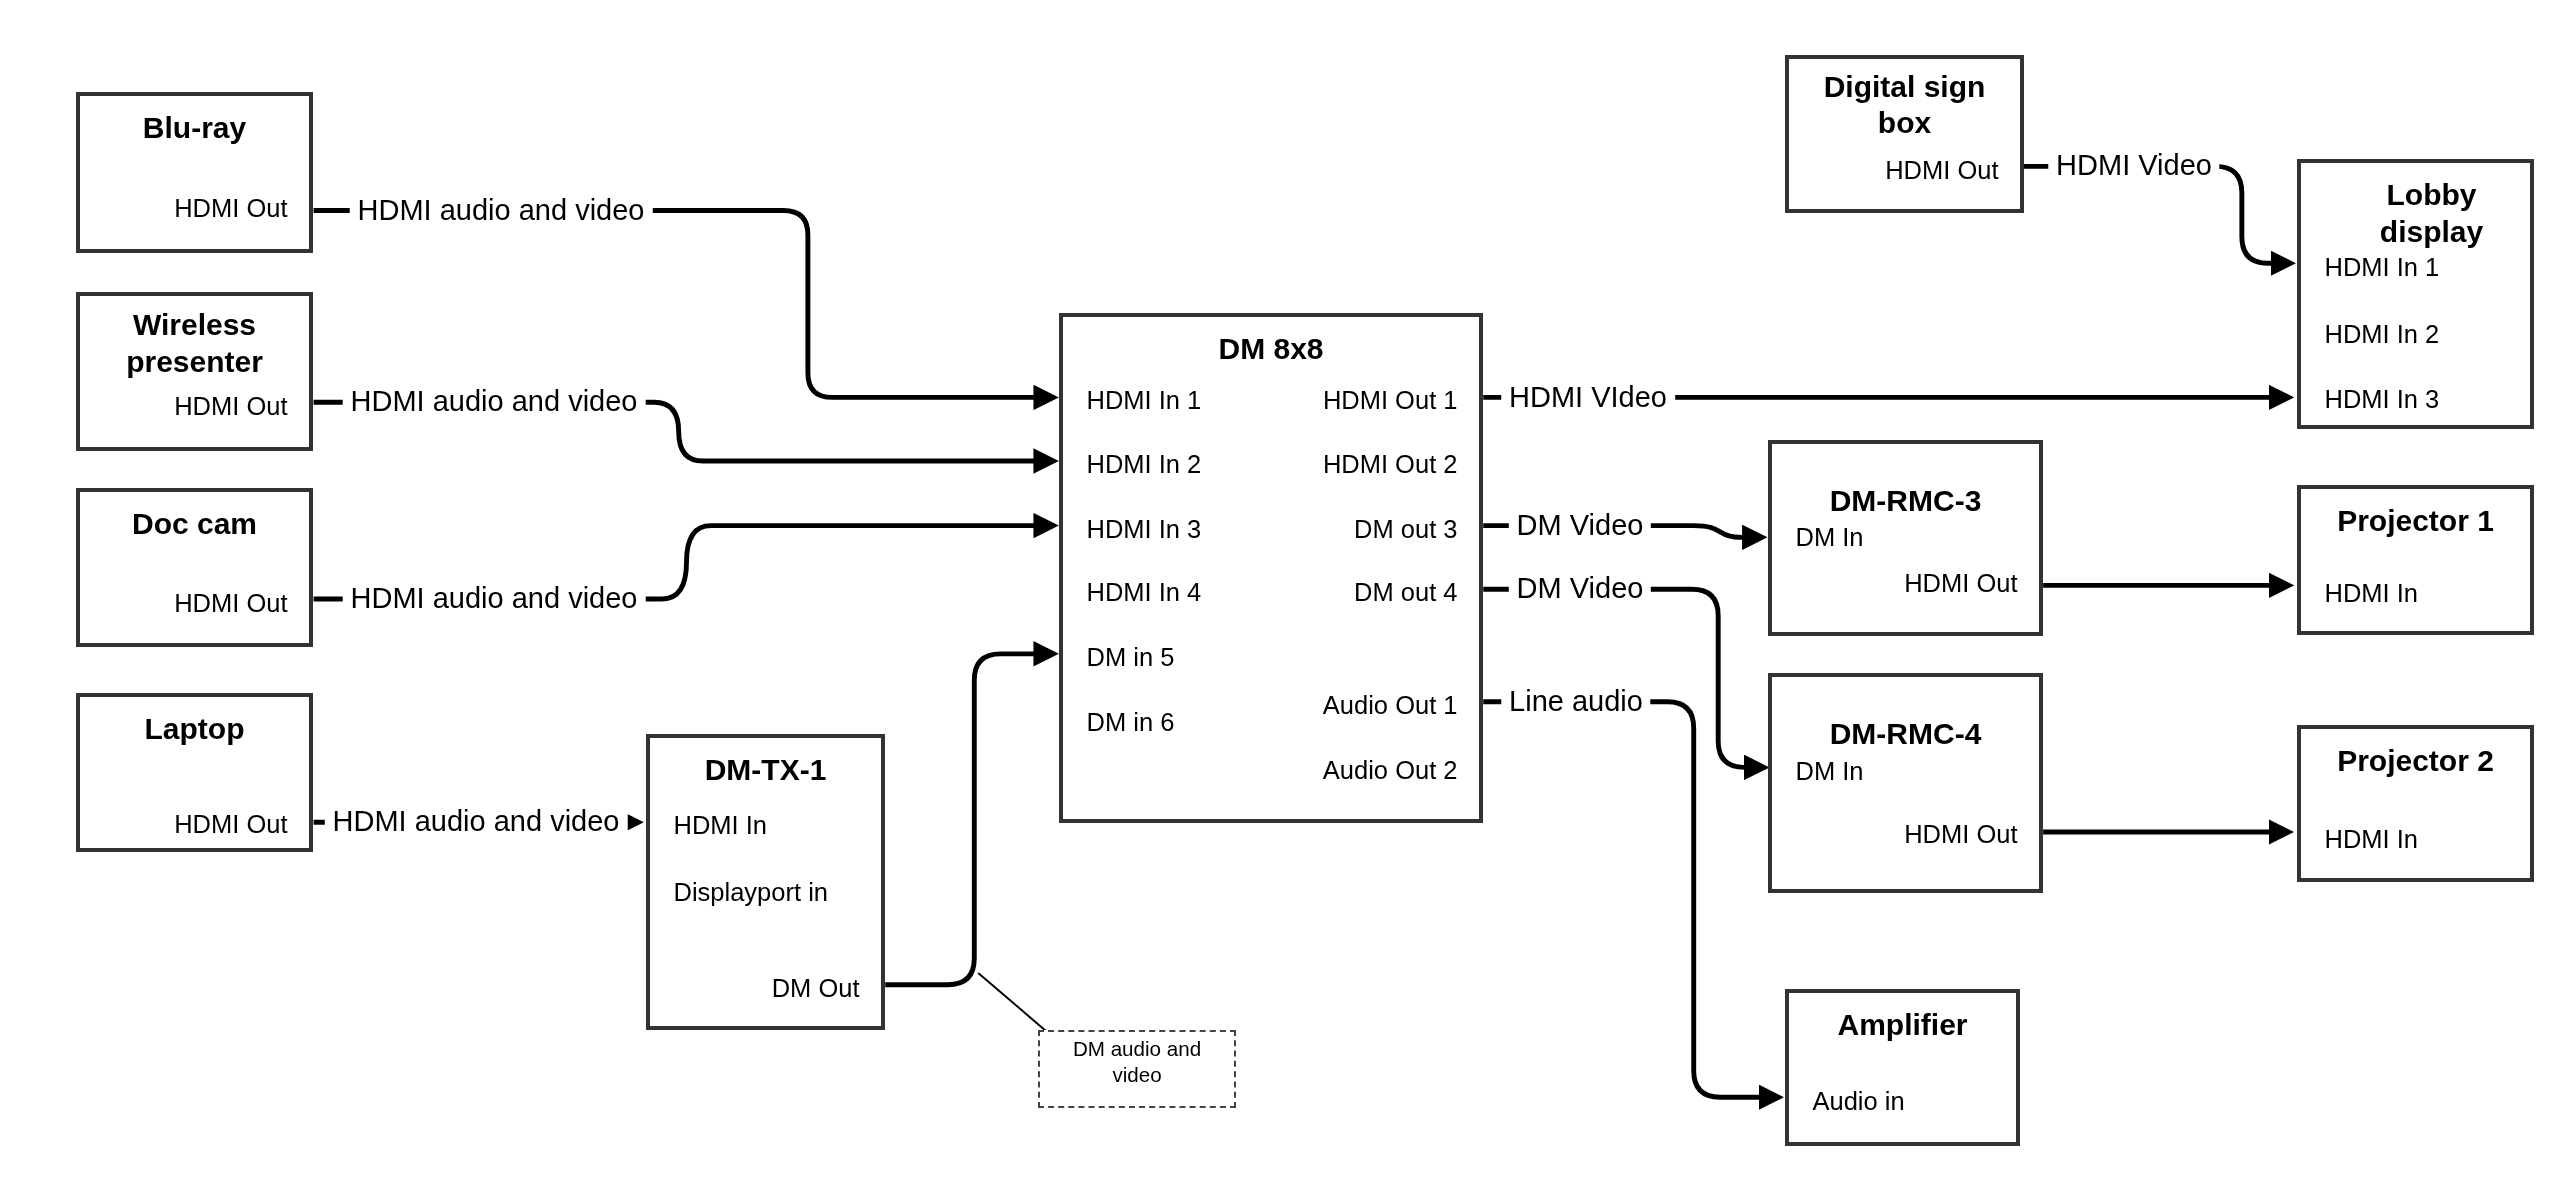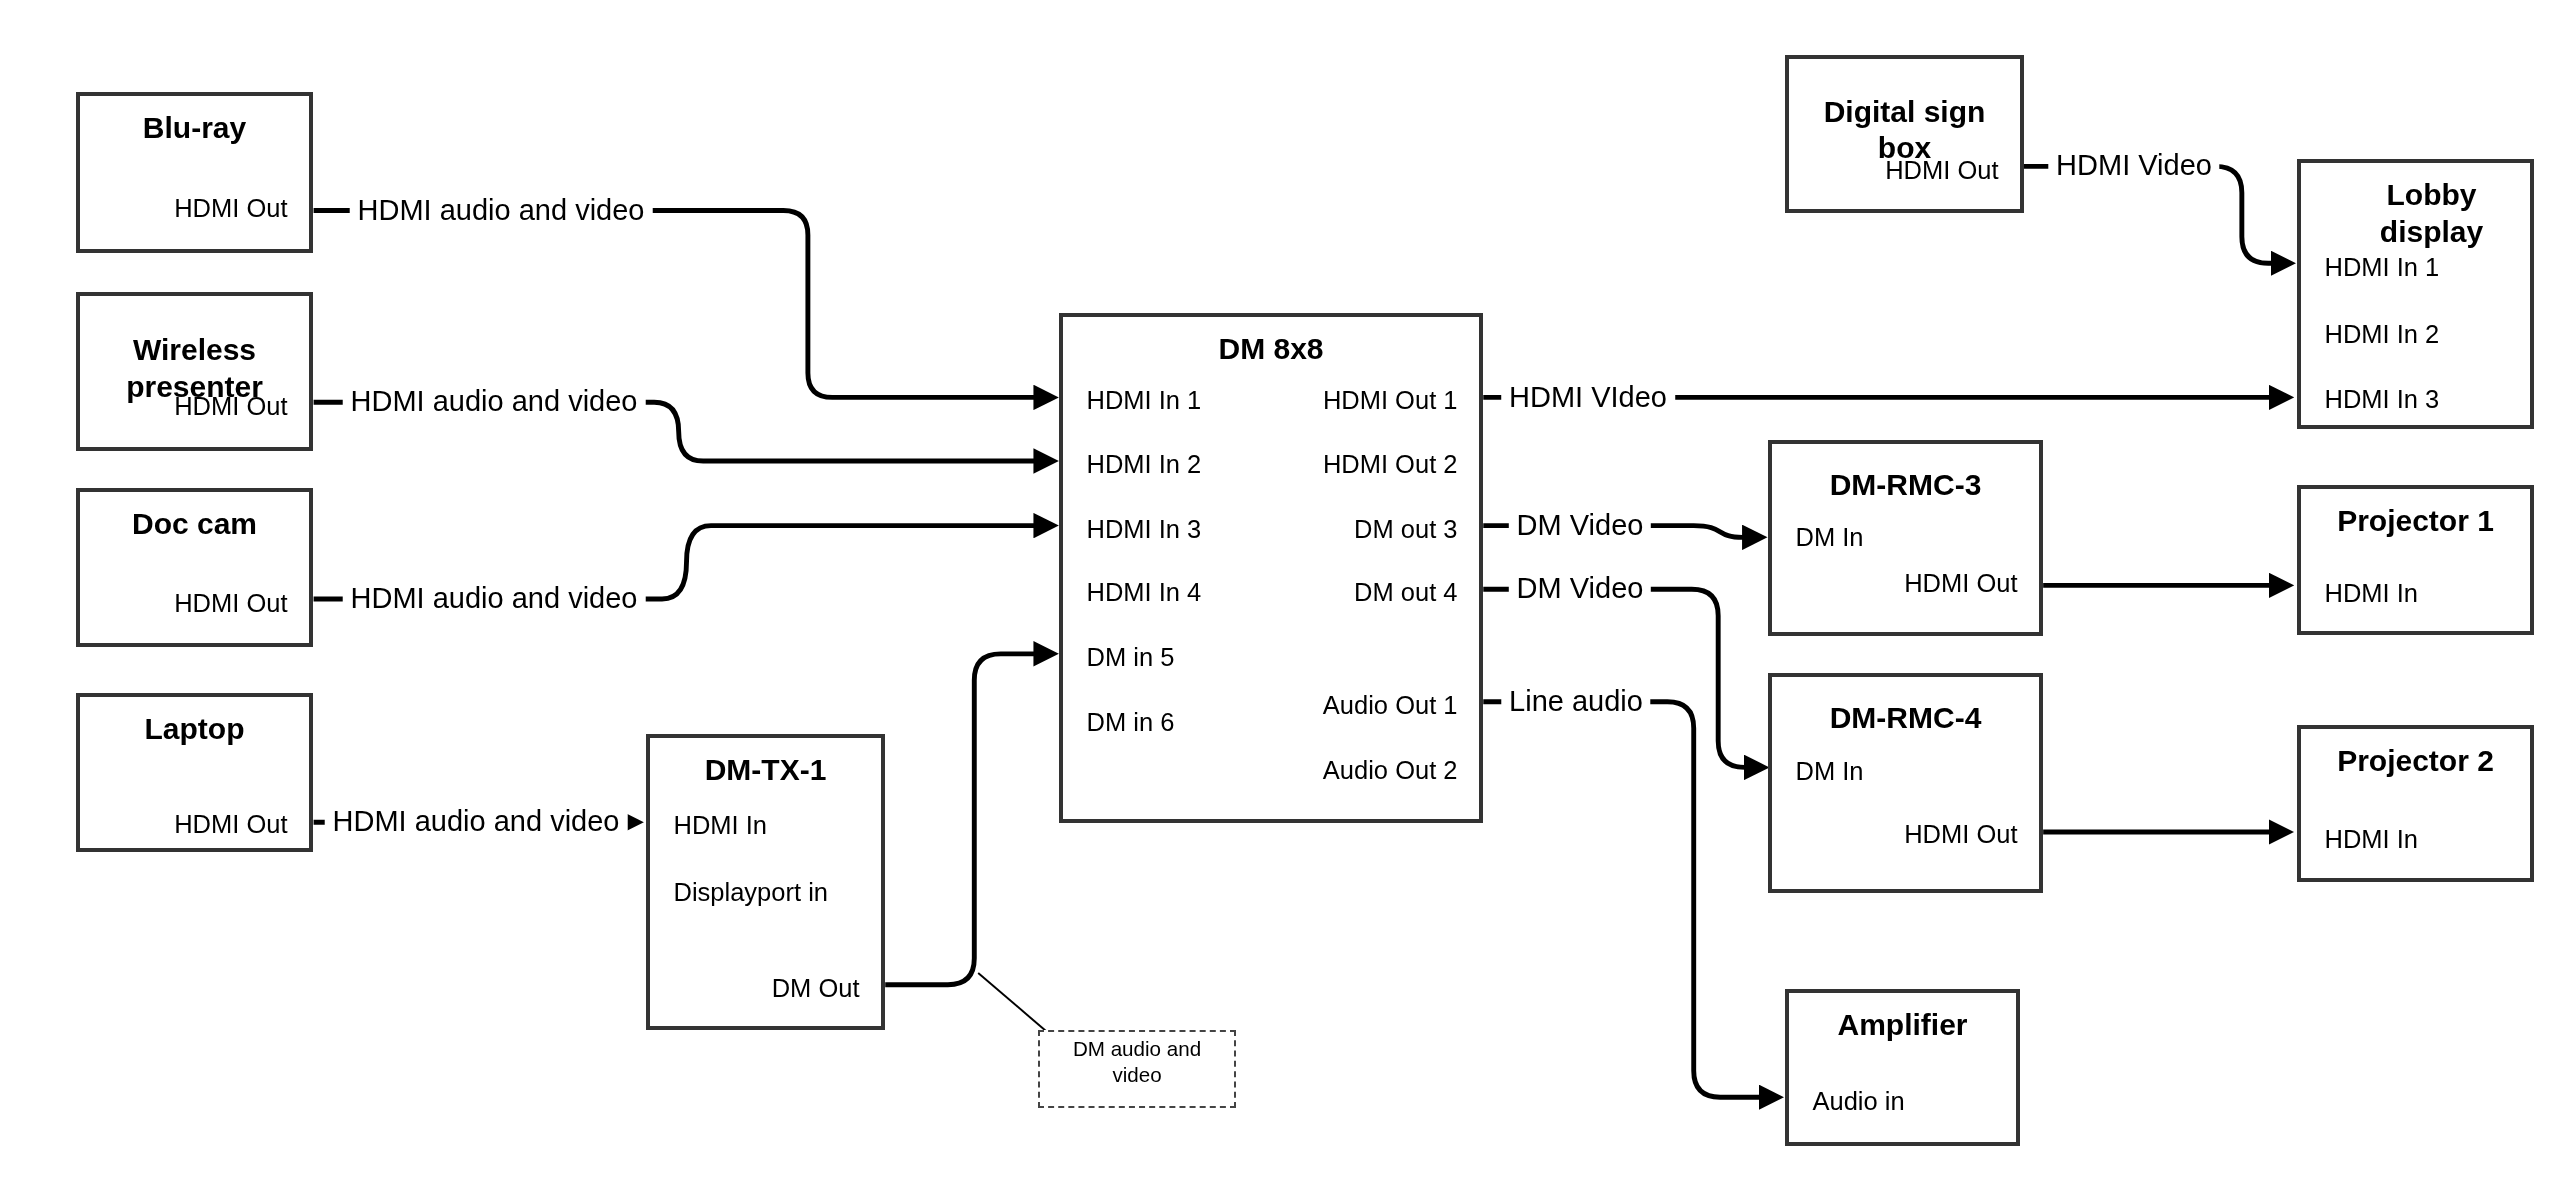--- a/index.html
+++ b/index.html
@@ -6,22 +6,22 @@
   #canvas{
     position:relative;width:2576px;height:1201px;background:#ffffff;overflow:hidden;
     font-family:"Liberation Sans",sans-serif;color:#000;
   }
   #wires{position:absolute;left:0;top:0;}
   .wire{fill:none;stroke:#000000;stroke-width:5;stroke-linejoin:round;}
   .callout{fill:none;stroke:#000000;stroke-width:2;}
   .node{position:absolute;background:#ffffff;border:4.9px solid #333333;box-sizing:border-box;}
   .title{font-weight:bold;font-size:30px;line-height:37px;text-align:center;padding:12.7px 5.9px 0 5.9px;}
   .title.narrow{padding-left:43px;padding-right:43px;margin-left:32px;}
-  .title.pad24{padding-top:22px;}
-  .title.pad8{padding-top:23px;margin-top:12px;}
+  .title.pad24{padding-top:38px;}
+  .title.pad8{padding-top:10px;}
   .port{position:absolute;font-size:25.5px;line-height:25.5px;white-space:nowrap;}
   .p-left{left:23.5px;}
   .p-right{right:21.5px;text-align:right;}
   .wlabel{
     position:absolute;transform:translate(-50%,-50%);background:#ffffff;
     padding:2px 7.8px;font-size:29px;line-height:25.5px;white-space:nowrap;
   }
   .note{
     position:absolute;border:2px dashed #444444;box-sizing:border-box;background:#ffffff;
     font-size:20.6px;line-height:26.4px;text-align:center;

